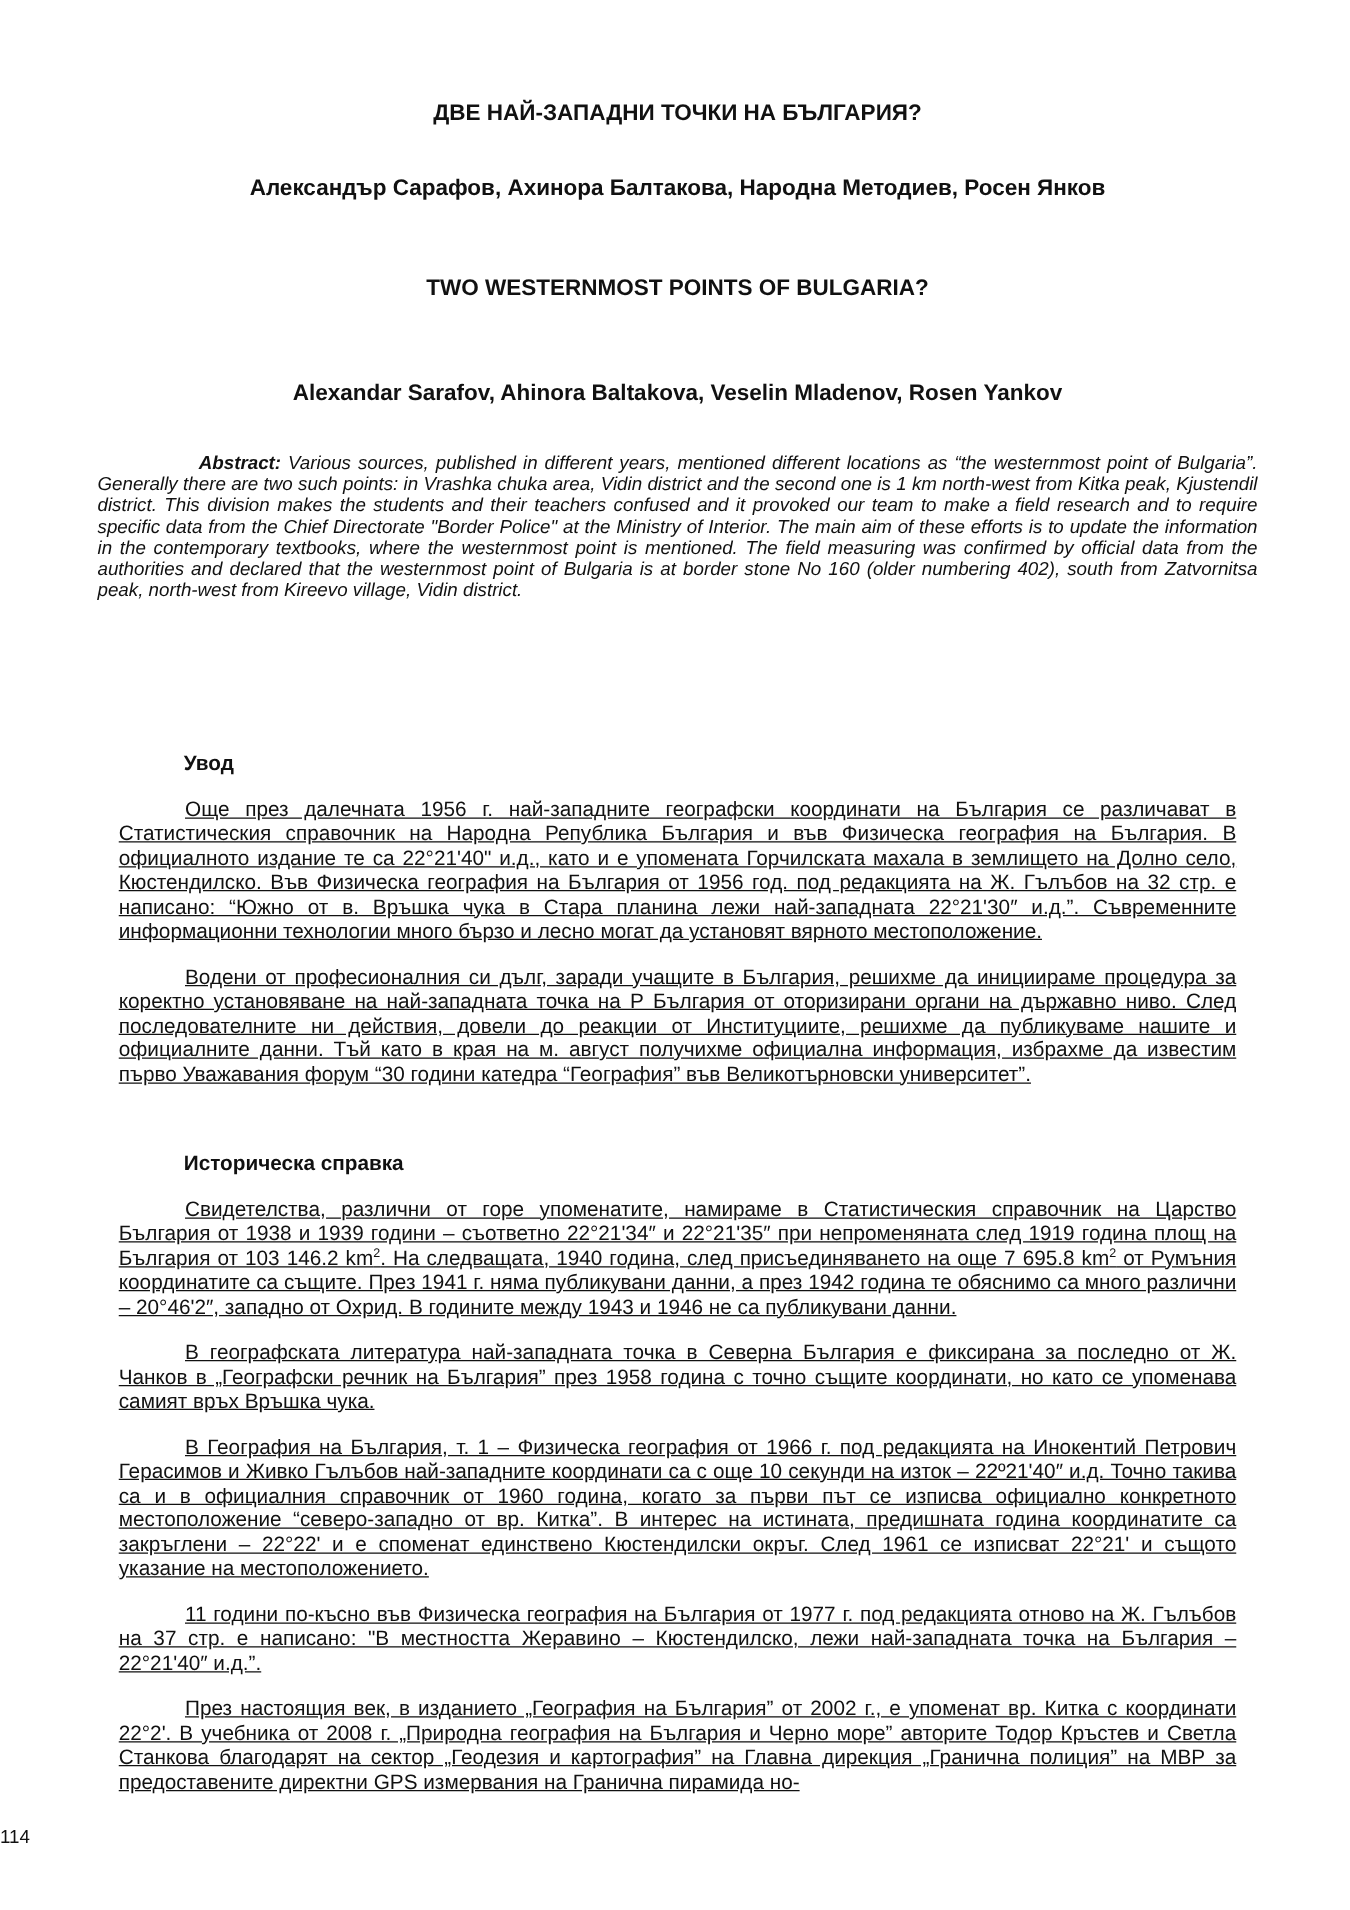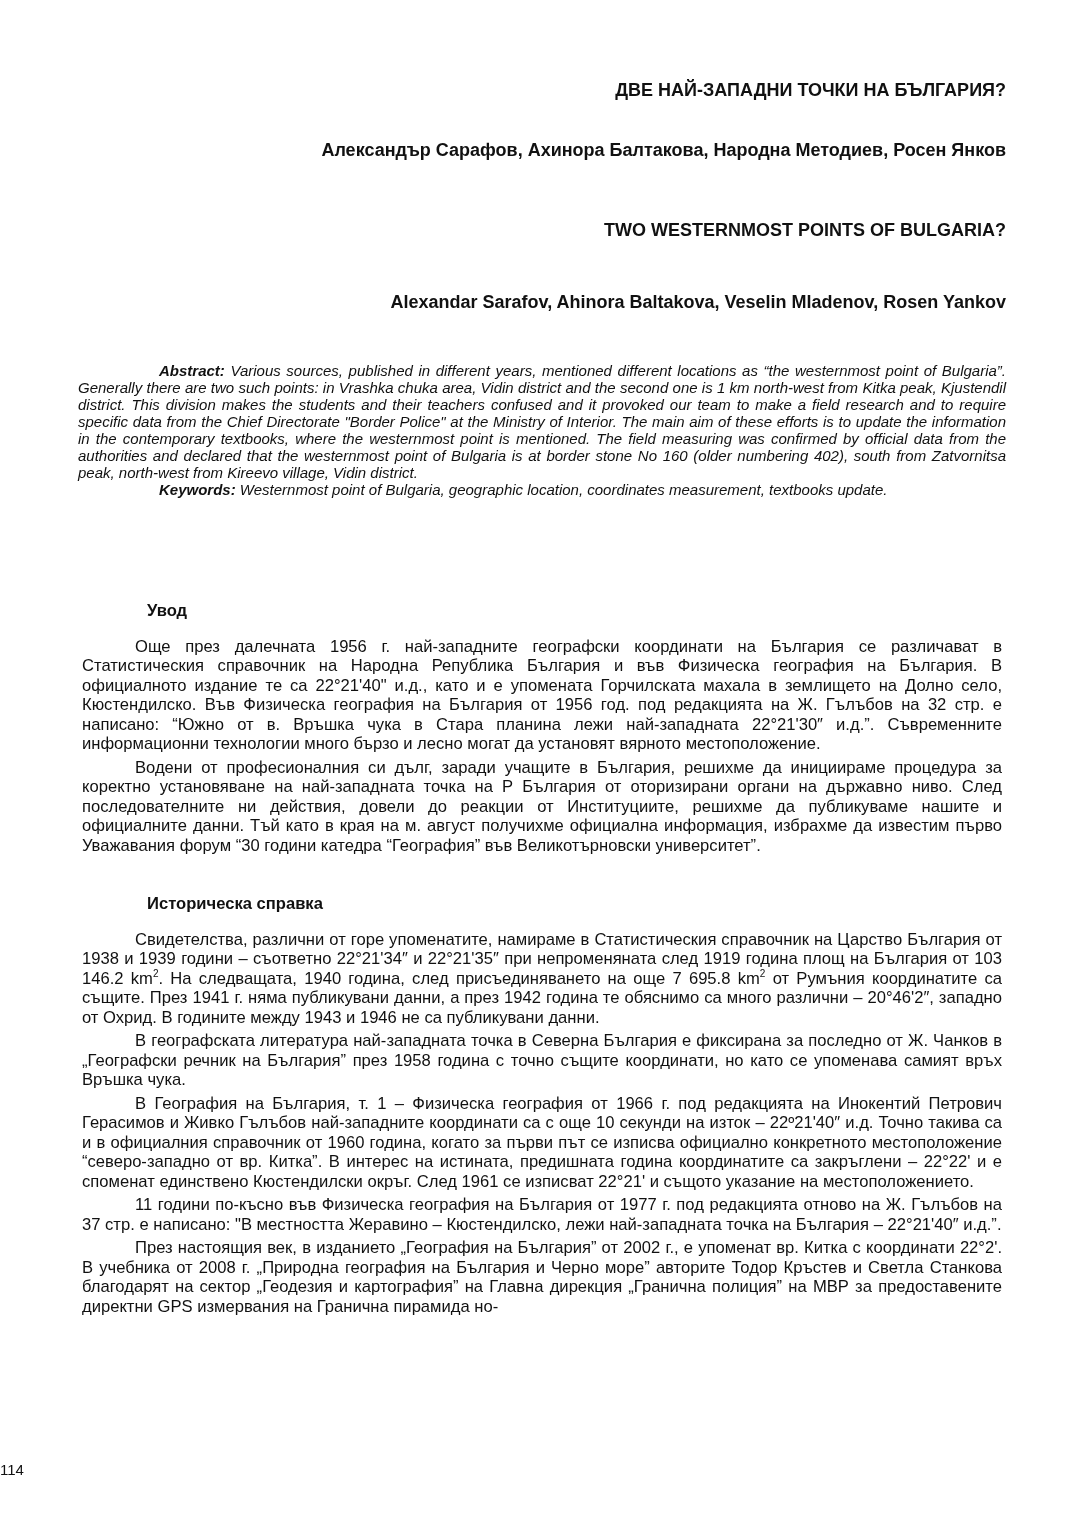--- a/index.html
+++ b/index.html
@@ -1,44 +1,43 @@
 <!DOCTYPE html>
 <html><head>
 <meta charset="utf-8">
 <style>
   html, body { margin: 0; padding: 0; background: #ffffff; }
   body { width: 1080px; height: 1528px; position: relative; overflow: hidden; color: #111; font-family: "Liberation Sans", sans-serif; }
   .page { position: absolute; left: 78px; top: 0; width: 928px; }
-  .title { position: absolute; left: 0; width: 928px; text-align: right; font-weight: bold; font-size: 18px; letter-spacing: 0; }
+  .title { position: absolute; left: 0; width: 928px; text-align: center; font-weight: bold; font-size: 18px; letter-spacing: 0; }
   .t1 { top: 80px; }
   .t2 { top: 140px; }
   .t3 { top: 220px; }
-  .t4 { top: 292px; }
+  .t4 { top: 304px; }
   .abstract { position: absolute; top: 362px; left: 0; width: 928px; font-style: italic; font-size: 15px; line-height: 17px; text-align: justify; }
   .abstract p { margin: 0; text-indent: 53px; }
   .abstract b { font-weight: bold; margin-left: 28px; }
   .body { position: absolute; top: 585px; left: 0; width: 928px; font-size: 16.6px; line-height: 19.5px; text-align: justify; }
   .body h3 { margin: 16px; font-size: 16.6px; font-weight: bold; padding-left: 53px; line-height: 19.5px; }
-  .body p { margin: 4px; text-indent: 53px; }
+  .body p { margin: 17px; text-indent: 53px; text-decoration: underline; }
   .body .gap { height: 19px; }
   sup { font-size: 10px; line-height: 0; vertical-align: super; }
   .pagenum { position: absolute; top: 1461px; left: 0; width: 1080px; text-align: left; font-size: 15px; }
 </style>
 </head>
 <body>
 
 <div class="page">
   <div class="title t1">ДВЕ НАЙ-ЗАПАДНИ ТОЧКИ НА БЪЛГАРИЯ?</div>
   <div class="title t2">Александър Сарафов, Ахинора Балтакова, Народна Методиев, Росен Янков</div>
   <div class="title t3">TWO WESTERNMOST POINTS OF BULGARIA?</div>
   <div class="title t4">Alexandar Sarafov, Ahinora Baltakova, Veselin Mladenov, Rosen Yankov</div>
 
   <div class="abstract">
     <p><b>Abstract:</b><span> Various sources, published in different years, mentioned different locations as “the westernmost point of Bulgaria”. Generally there are two such points: in Vrashka chuka area, Vidin district and the second one is 1 km north-west from Kitka peak, Kjustendil district. This division makes the students and their teachers confused and it provoked our team to make a field research and to require specific data from the Chief Directorate "Border Police" at the Ministry of Interior. The main aim of these efforts is to update the information in the contemporary textbooks, where the westernmost point is mentioned. The field measuring was confirmed by official data from the authorities and declared that the westernmost point of Bulgaria is at border stone No 160 (older numbering 402), south from Zatvornitsa peak, north-west from Kireevo village, Vidin district.</span></p>
-    <p><b>Keywords:</b><span> Westernmost point of Bulgaria, geographic location, coordinates measurement, textbooks update.</span></p>
   </div>
 
   <div class="body">
     <h3>Увод</h3>
     <p>Още през далечната 1956 г. най-западните географски координати на България се различават в Статистическия справочник на Народна Република България и във Физическа география на България. В официалното издание те са 22°21'40" и.д., като и е упомената Горчилската махала в землището на Долно село, Кюстендилско. Във Физическа география на България от 1956 год. под редакцията на Ж. Гълъбов на 32 стр. е написано: “Южно от в. Връшка чука в Стара планина лежи най-западната 22°21'30″ и.д.”. Съвременните информационни технологии много бързо и лесно могат да установят вярното местополо­жение.</p>
     <p>Водени от професионалния си дълг, заради учащите в България, решихме да инициираме про­цедура за коректно установяване на най-западната точка на Р България от оторизирани органи на държавно ниво. След последователните ни действия, довели до реакции от Институциите, решихме да публикуваме нашите и официалните данни. Тъй като в края на м. август получихме официална ин­формация, избрахме да известим първо Уважавания форум “30 години катедра “География” във Ве­ликотърновски университет”.</p>
     <div class="gap"></div>
     <h3>Историческа справка</h3>
     <p><span>Свидетелства, различни от горе упоменатите, намираме в Статистическия справочник на Цар­ство България от 1938 и 1939 години – съответно 22°21'34″ и 22°21'35″ при непроменяната след 1919 година площ на България от 103 146.2 km</span><sup>2</sup><span>. На следващата, 1940 година, след присъединяването на още 7 695.8 km</span><sup>2</sup><span> от Румъния координатите са същите. През 1941 г. няма публикувани данни, а през 1942 година те обяснимо са много различни – 20°46'2″, западно от Охрид. В годините между 1943 и 1946 не са публикувани данни.</span></p>
     <p>В географската литература най-западната точка в Северна България е фиксирана за последно от Ж. Чанков в „Географски речник на България” през 1958 година с точно същите координати, но като се упоменава самият връх Връшка чука.</p>

